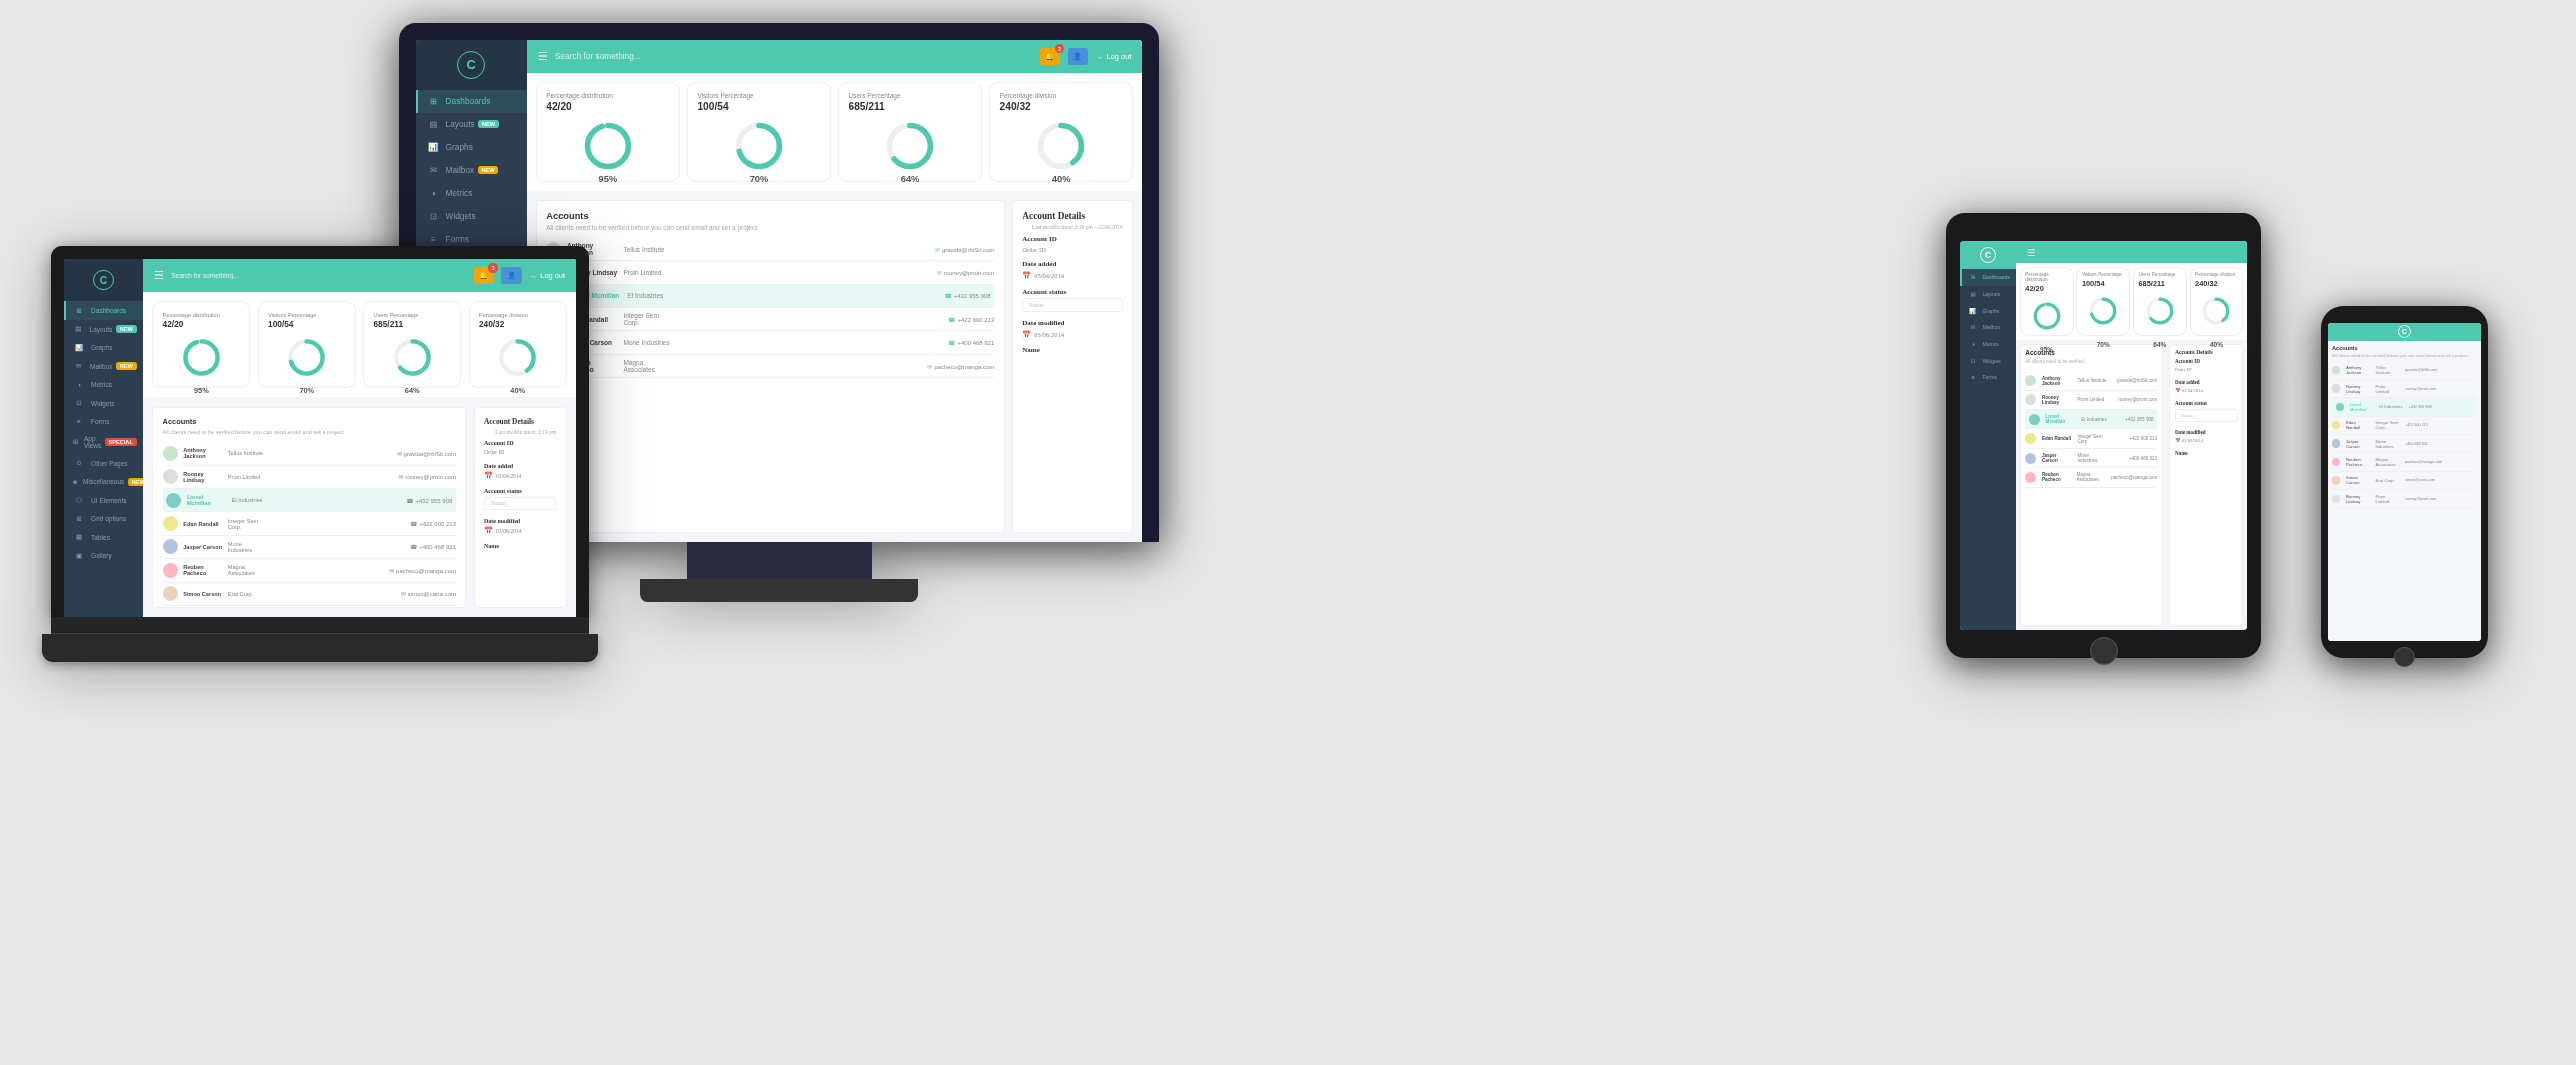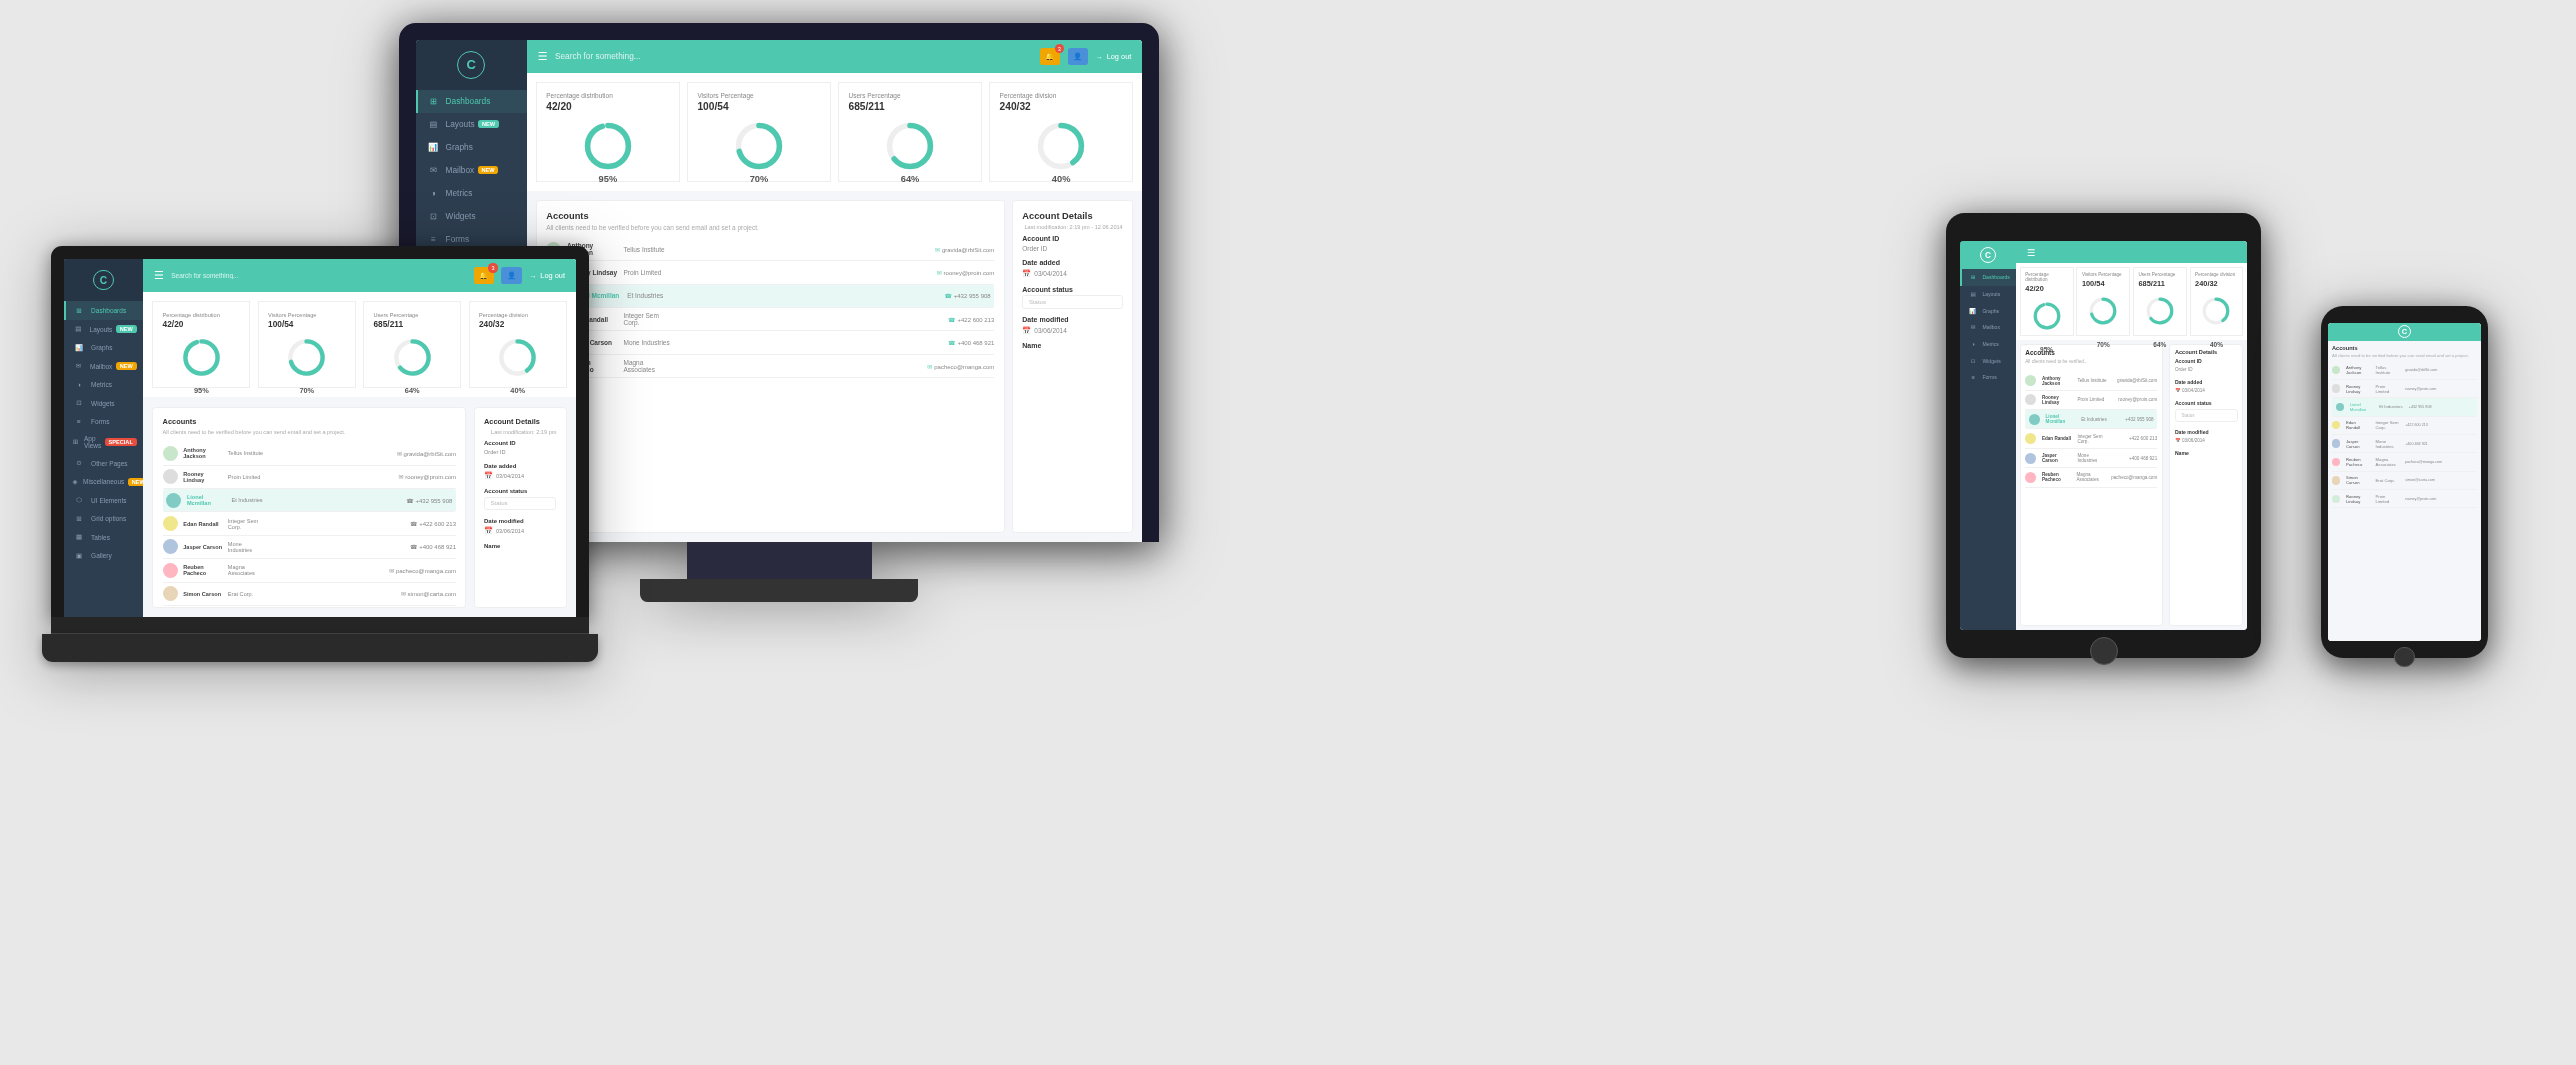--- a/index.html
+++ b/index.html
@@ -333,21 +333,21 @@
     .stats-row {
       display: flex;
       gap: 7.4px;
       padding: 9.3px;
       background: #fff;
     }
 
     .stat-card {
       flex: 1;
       background: #fff;
-      border-radius: 0;
+      border-radius: 9px;
       padding: 9.3px;
       border: 0.9px solid #eee;
     }
 
     .stat-label {
       font-size: 6.5px;
       color: #888;
       margin-bottom: 1.9px;
     }
 
@@ -480,20 +480,21 @@
     }
 
     
     .account-details {
       width: 121px;
       background: #fff;
       border-radius: 3.7px;
       padding: 9.3px;
       border: 0.9px solid #eee;
       overflow: hidden;
+      font-family: Liberation Serif, serif;
     }
 
     .detail-timestamp {
       font-size: 5.6px;
       color: #aaa;
       text-align: right;
       margin-bottom: 5.6px;
     }
 
     .detail-field {

